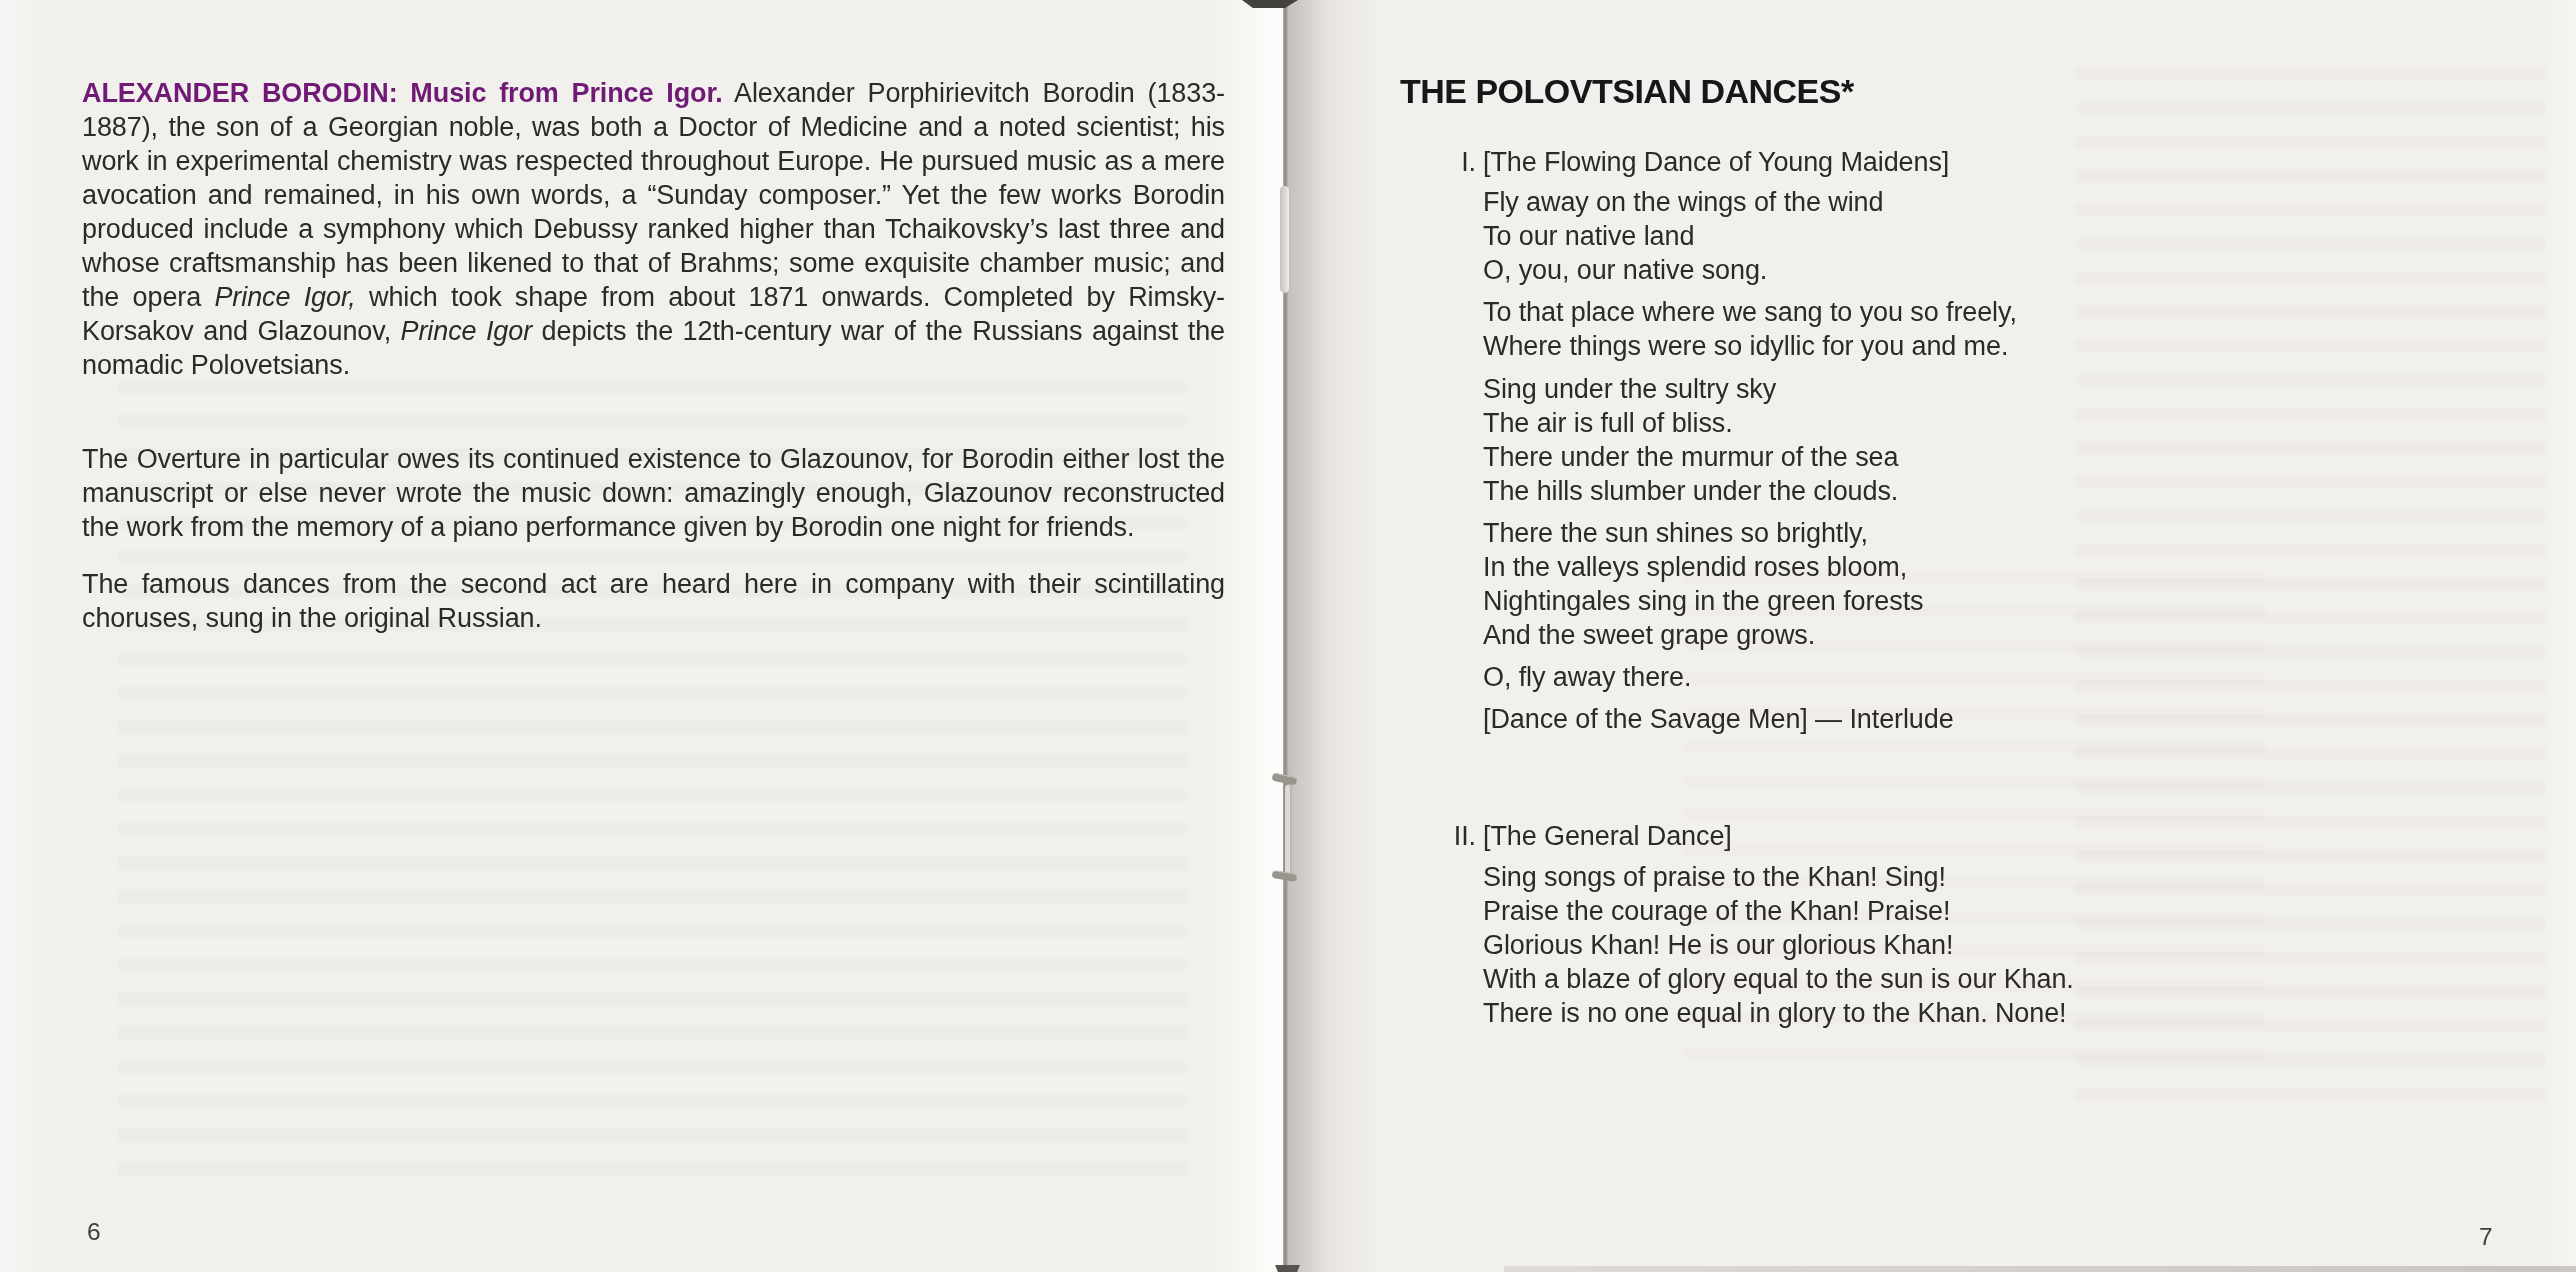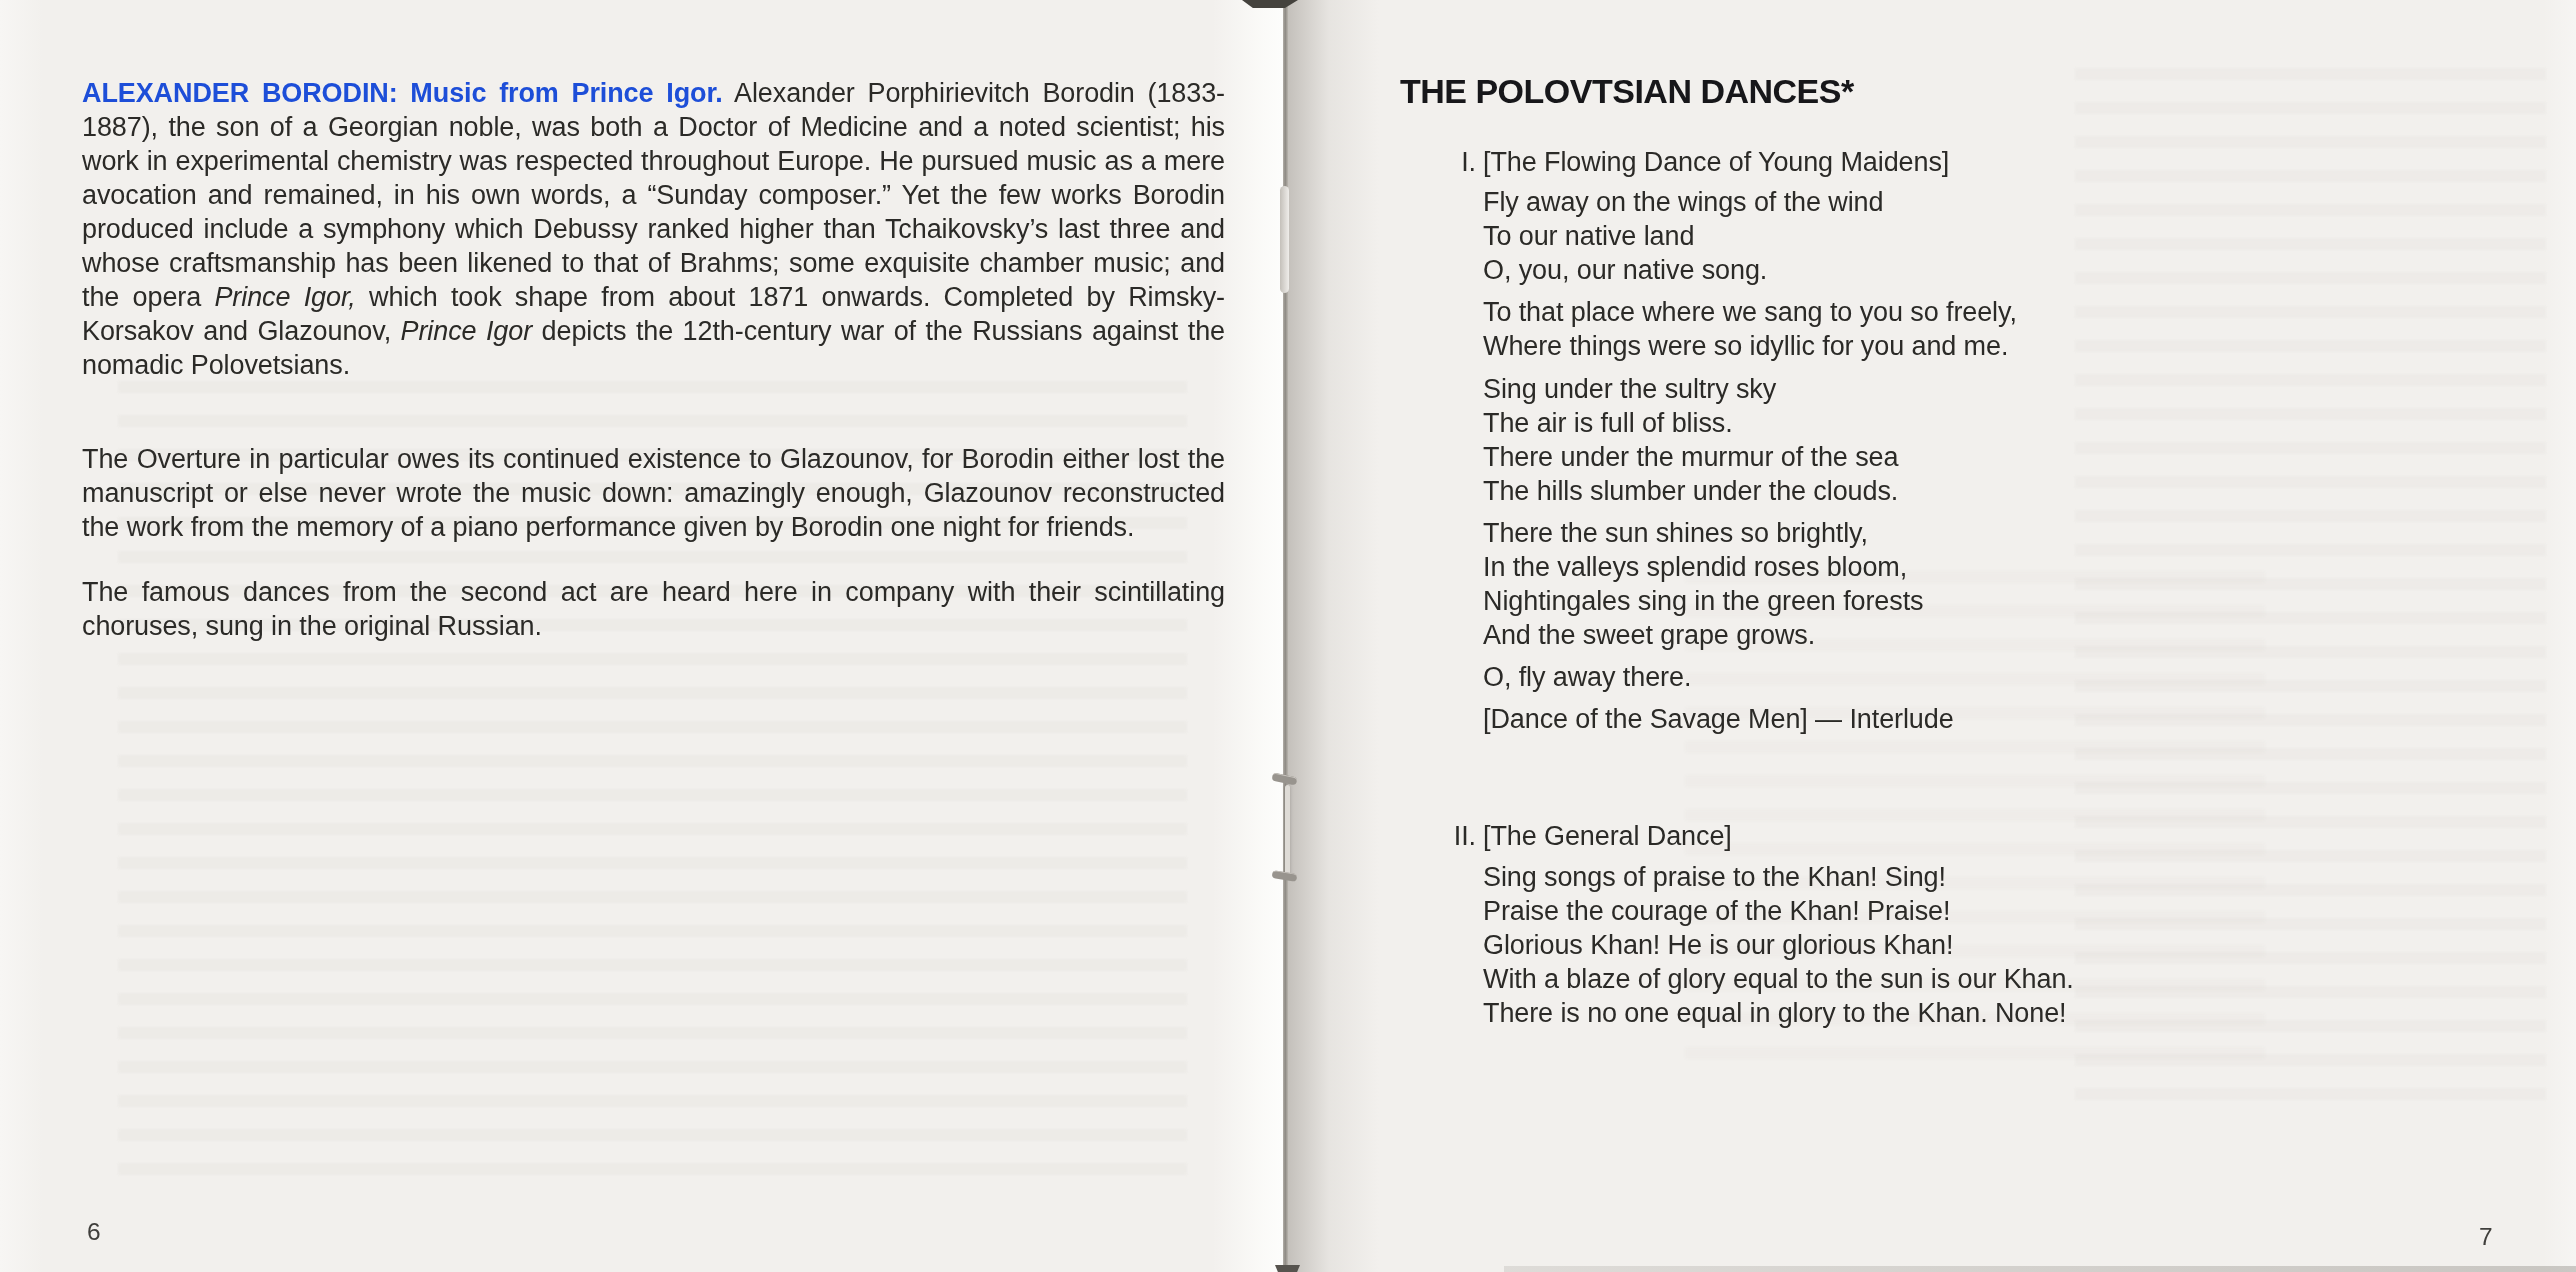--- a/index.html
+++ b/index.html
@@ -75,24 +75,24 @@
   .ghost.gl  { left: 118px;  top: 381px; width: 1069px; height: 797px; opacity: .55; }
   .ghost.gr1 { left: 2075px; top: 68px;  width: 471px;  height: 1042px; opacity: .5; }
   .ghost.gr2 { left: 1685px; top: 571px; width: 580px;  height: 489px;  opacity: .35; }
 
   
   .lp-content {
     position: absolute; left: 82px; top: 76px; width: 1143px; z-index: 2;
     font-size: 27px; line-height: 34px; letter-spacing: -0.1px;
   }
   .para { margin: 0; text-align: justify; }
-  .para b { font-weight: bold; color: #1d4ed8; }
+  .para b { font-weight: bold; color: #701a75; }
   .para i { font-style: italic; }
   .gap-a { margin-top: 60px; }
-  .gap-b { margin-top: 31px; }
+  .gap-b { margin-top: 23px; }
   .attribution {
     margin-top: 5.4px; text-align: right; font-style: italic; padding-right: 3.6px;
   }
 
   
   .rp-content {
     position: absolute; left: 1400px; top: 71px; width: 1178px; z-index: 2;
     font-size: 27px; line-height: 34px; letter-spacing: -0.1px;
   }
   .rp-title {

